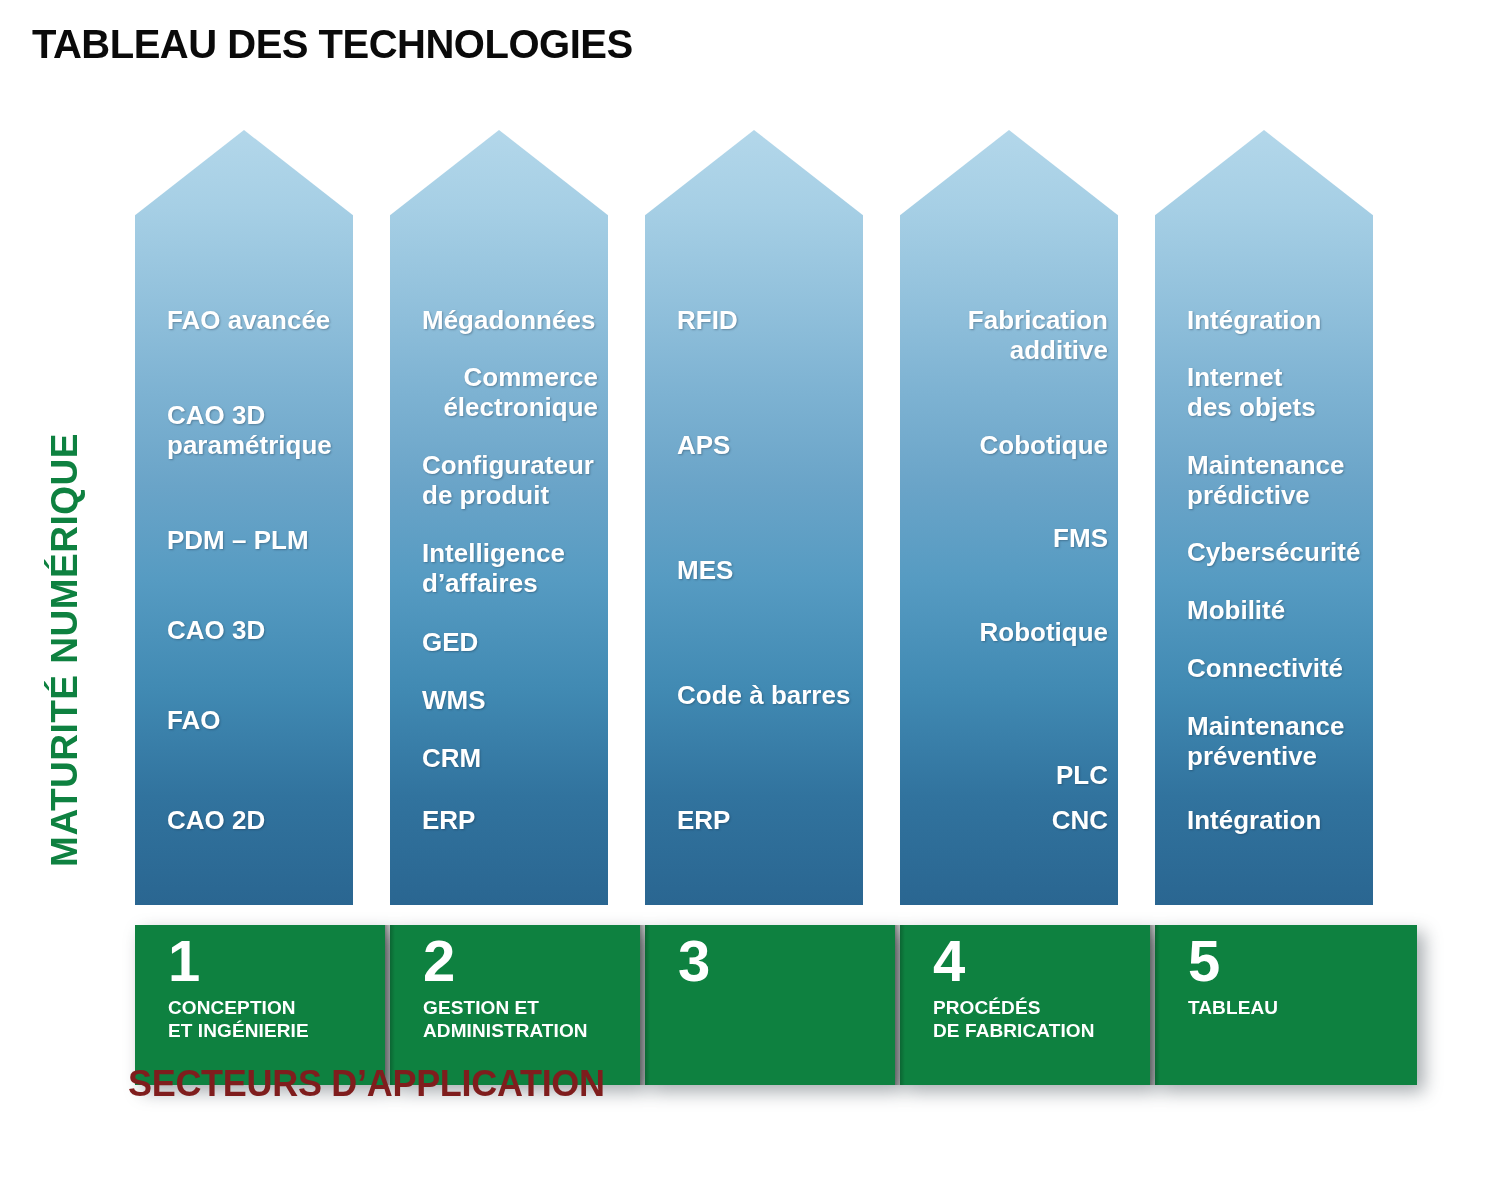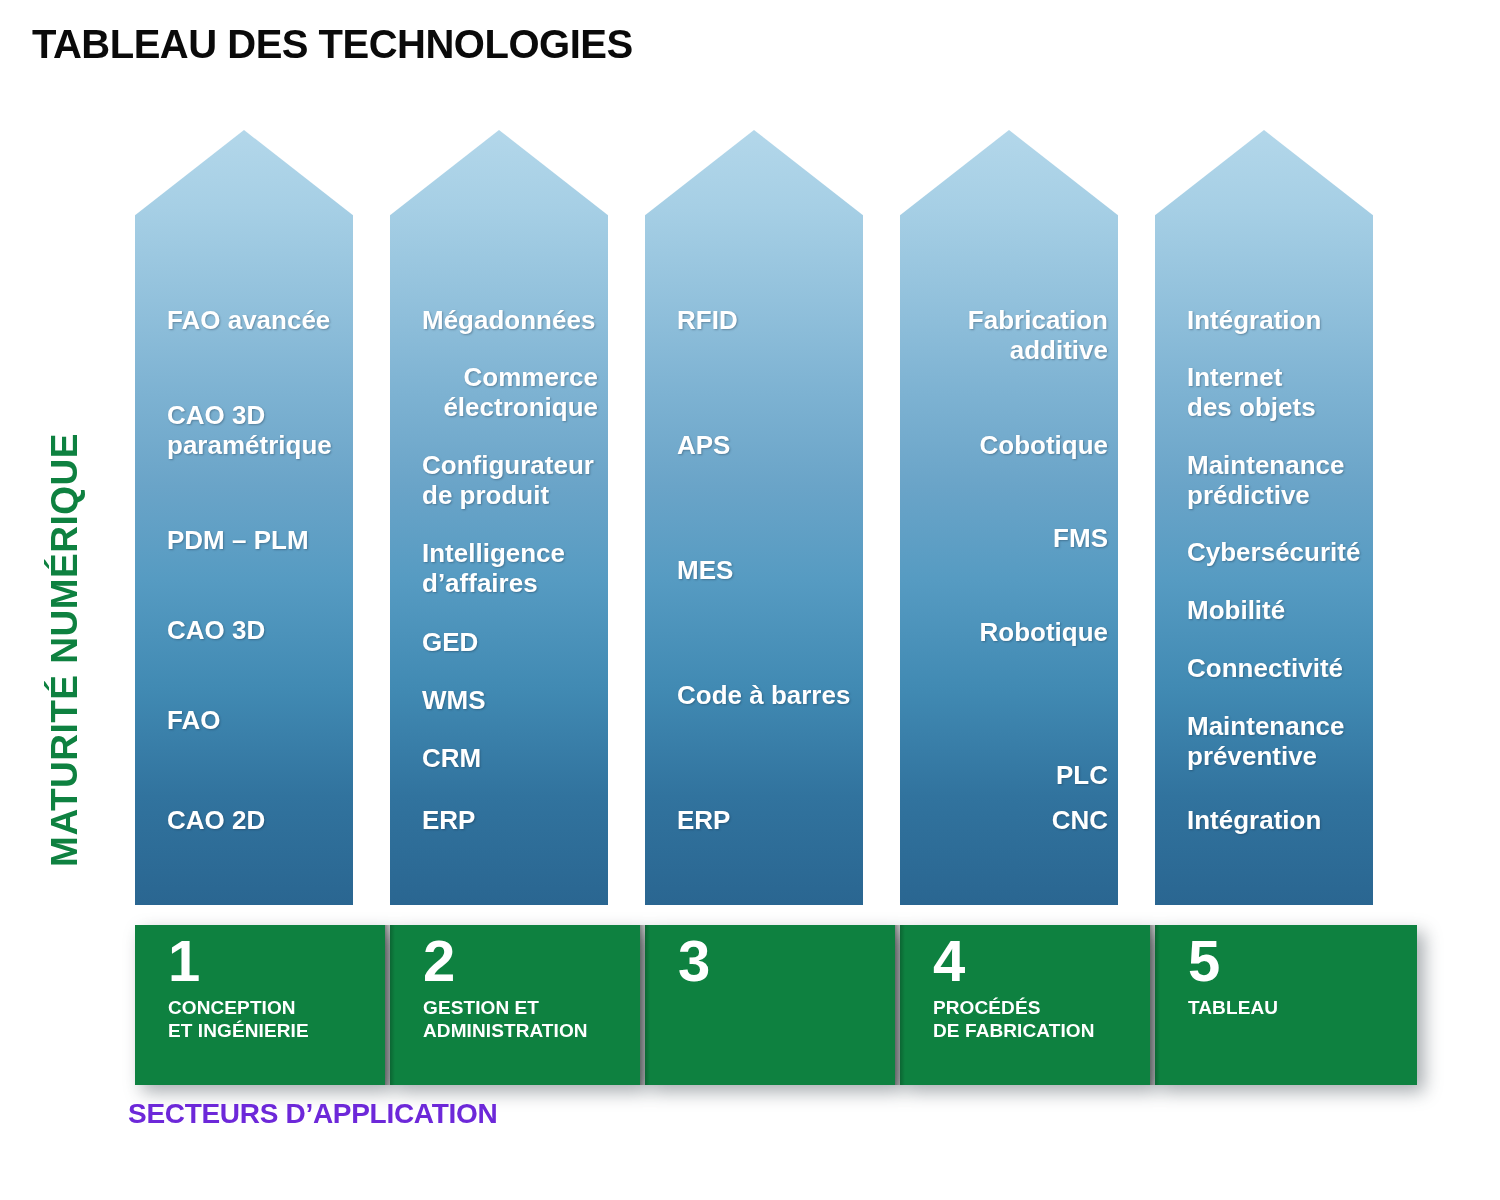--- a/index.html
+++ b/index.html
@@ -142,25 +142,25 @@
     height: 160px;
     width: 10px;
     background: linear-gradient(90deg, rgba(0,0,0,0.42), rgba(0,0,0,0.0));
     pointer-events: none;
   }
 
   
   #bottom-caption {
     position: absolute;
     left: 128px;
-    top: 1098px;
-    font-size: 28px;
+    top: 1063px;
+    font-size: 36px;
     font-weight: bold;
     letter-spacing: -0.3px;
-    color: #6d28d9;
+    color: #7f1d1d;
     white-space: nowrap;
   }
 </style>
 </head>
 <body>
 
 <div id="main-title">TABLEAU DES TECHNOLOGIES</div>
 
 <div id="y-axis-label-wrap">
   <div id="y-axis-label">MATURITÉ NUMÉRIQUE</div>

